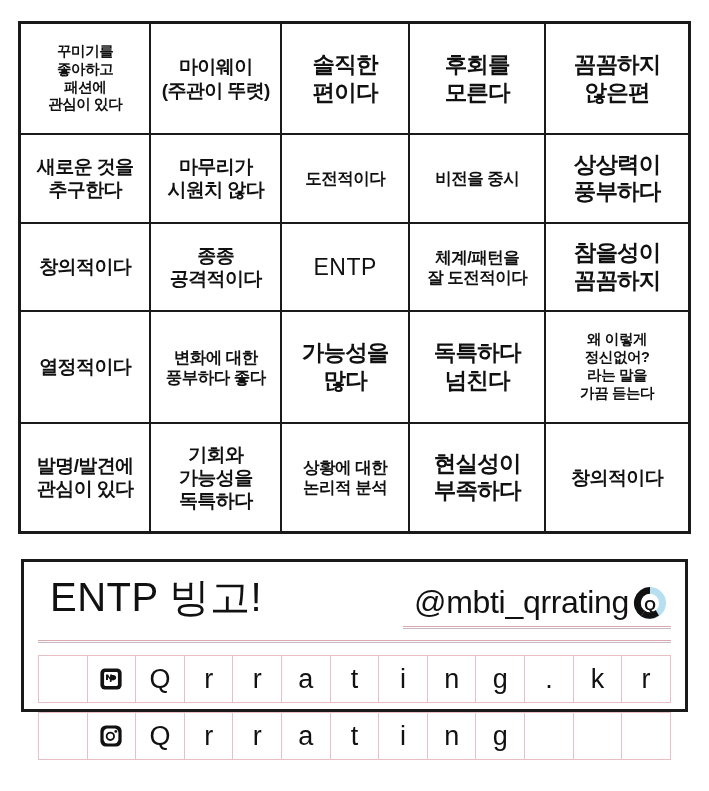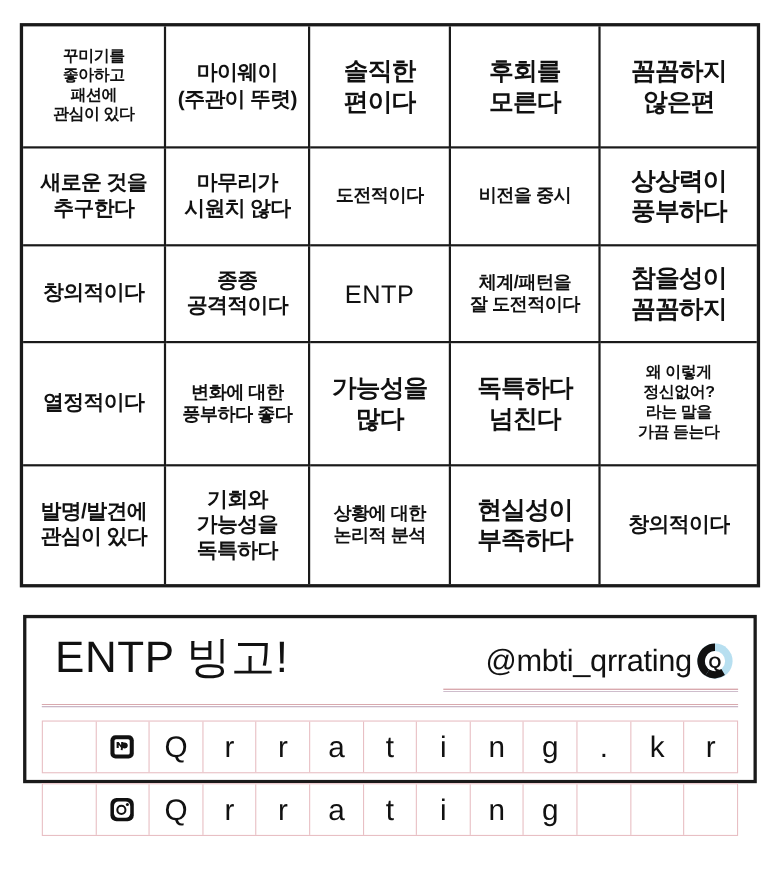--- a/index.html
+++ b/index.html
@@ -90,21 +90,21 @@
   }
   #handle-block {
     position: absolute;
     right: 18px;
     top: 22px;
     display: flex;
     align-items: center;
     gap: 4px;
   }
   #handle-text {
-    font-size: 28px;
+    font-size: 32px;
     font-weight: 400;
     letter-spacing: -0.3px;
     color: #111111;
     white-space: nowrap;
   }
   
   #brand-badge {
     position: relative;
     width: 34px;
     height: 34px;

